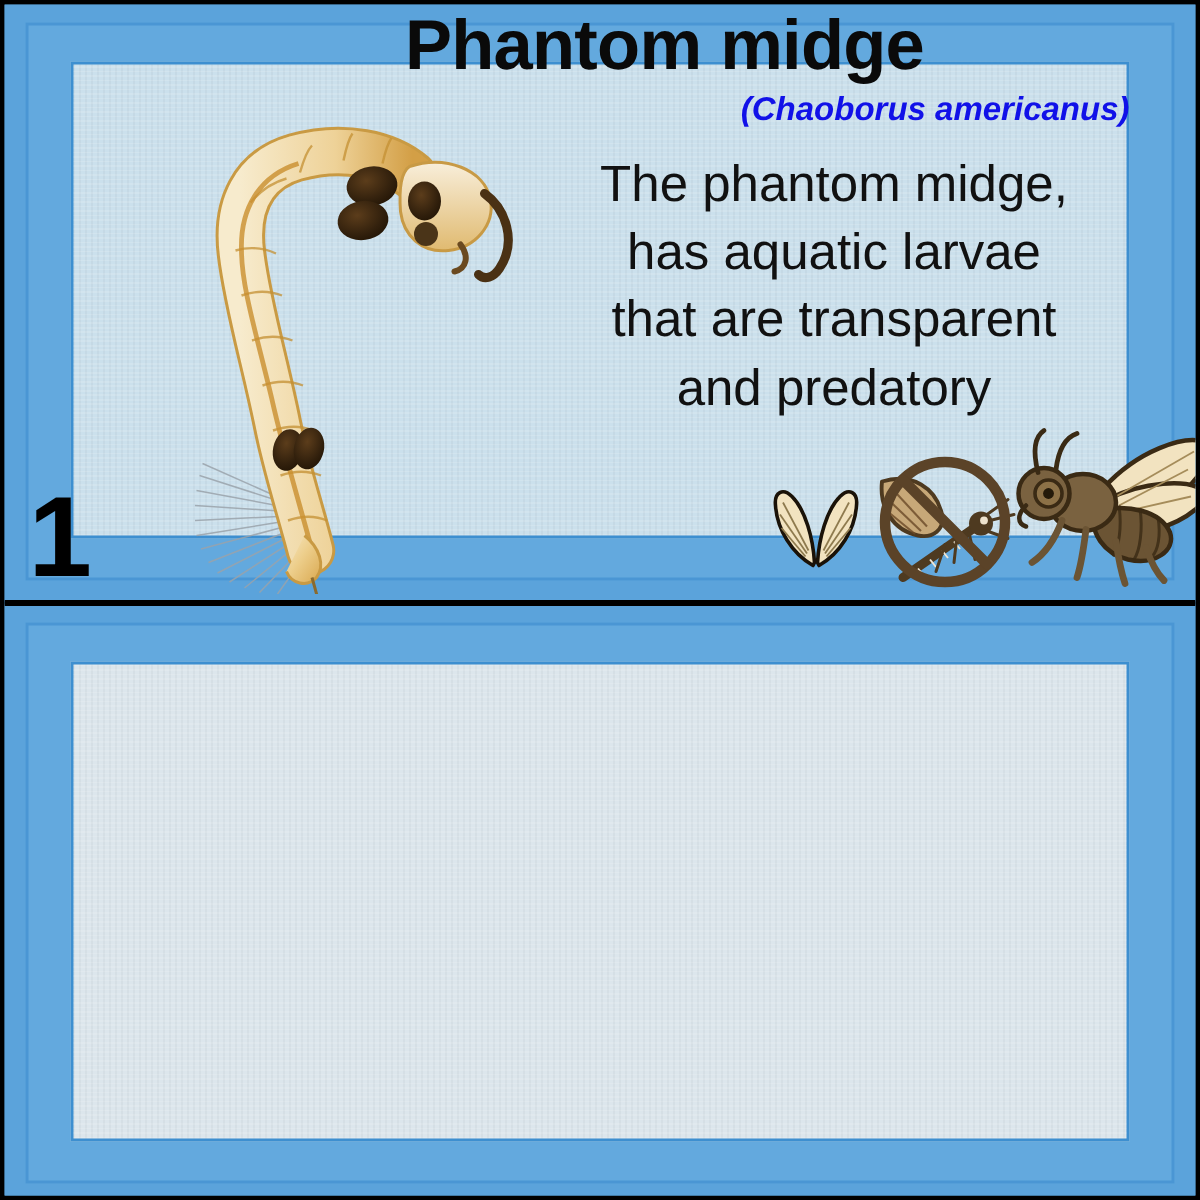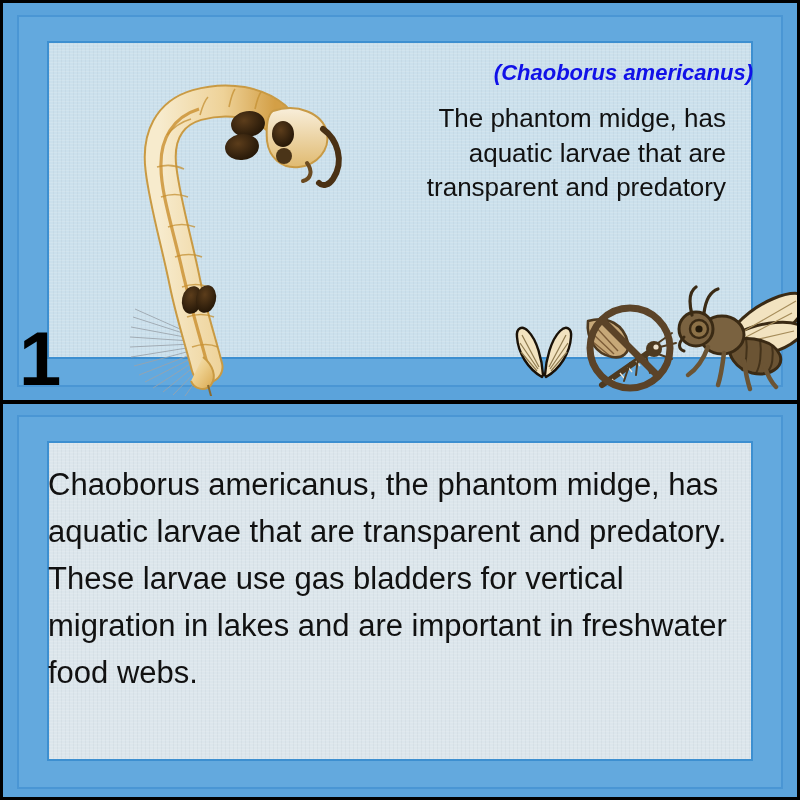--- a/index.html
+++ b/index.html
@@ -80,22 +80,22 @@
     font-size:22px;
     font-style:italic;
     font-weight:bold;
     color:#1111E8;
     z-index:30;
     white-space:nowrap;
   }
   #blurb{
     position:absolute;
     left:383px; top:98px; width:340px;
-    text-align:right;
-    font-size:26px;
+    text-align:center;
+    font-size:34px;
     line-height:1.33;
     color:#111;
     z-index:30;
   }
   #badge-number{
     position:absolute;
     left:16px; top:318px;
     font-size:76px;
     font-weight:bold;
     color:#000;
@@ -210,20 +210,21 @@
       <ellipse cx="222" cy="83" rx="11" ry="13" fill="url(#spotG)"></ellipse>
       <ellipse cx="223" cy="105" rx="8" ry="8" fill="#4A3418"></ellipse>
 
       <path d="M262,78 C276,88 284,110 272,128 C268,134 262,136 258,132" fill="none" stroke="#4A3114" stroke-width="6" stroke-linecap="round"></path>
       <path d="M246,112 C252,120 250,128 242,130" fill="none" stroke="#6B4A20" stroke-width="4" stroke-linecap="round"></path>
 
       <path d="M142,306 C152,314 156,326 150,334 C144,341 133,338 130,330" fill="url(#bodyG)" stroke="#C99A43" stroke-width="2"></path>
       <line x1="147" y1="334" x2="152" y2="352" stroke="#8A6A2E" stroke-width="2"></line>
     </svg>
 
+    <div id="title">Phantom midge</div>
     <div id="sciname">(Chaoborus americanus)</div>
     <div id="blurb">The phantom midge, has aquatic larvae that are transparent and predatory</div>
 
     <svg id="icon-wings" viewBox="0 0 72 70">
       <path d="M34,62 C20,54 10,38 9,22 C8,13 14,10 20,16 C29,25 34,44 35,60 Z" fill="#F2E3C0" stroke="#1A1208" stroke-width="2.4" stroke-linejoin="round"></path>
       <path d="M38,62 C52,54 62,38 63,22 C64,13 58,10 52,16 C43,25 38,44 37,60 Z" fill="#F2E3C0" stroke="#1A1208" stroke-width="2.4" stroke-linejoin="round"></path>
       <g stroke="#8E7A4E" stroke-width="1.2" fill="none">
         <path d="M14,20 L31,52"></path>
           <path d="M12,28 L30,54"></path>
           <path d="M13,37 L29,56"></path>
@@ -305,16 +306,15 @@
   </div>
 
   <div id="divider"></div>
 
   <div class="panel" id="panel-bottom">
     <div class="frame-outer" id="bottom-frame-outer">
       <div class="frame-inner" id="bottom-frame-inner">
         <div class="tex"></div>
       </div>
     </div>
-    <div id="body-text">Chaoborus americanus, the phantom midge, has aquatic larvae that are transparent and predatory. These larvae use gas bladders for vertical migration in lakes and are important in freshwater food webs.</div>
   </div>
 
 </div>
 
 </body></html>

